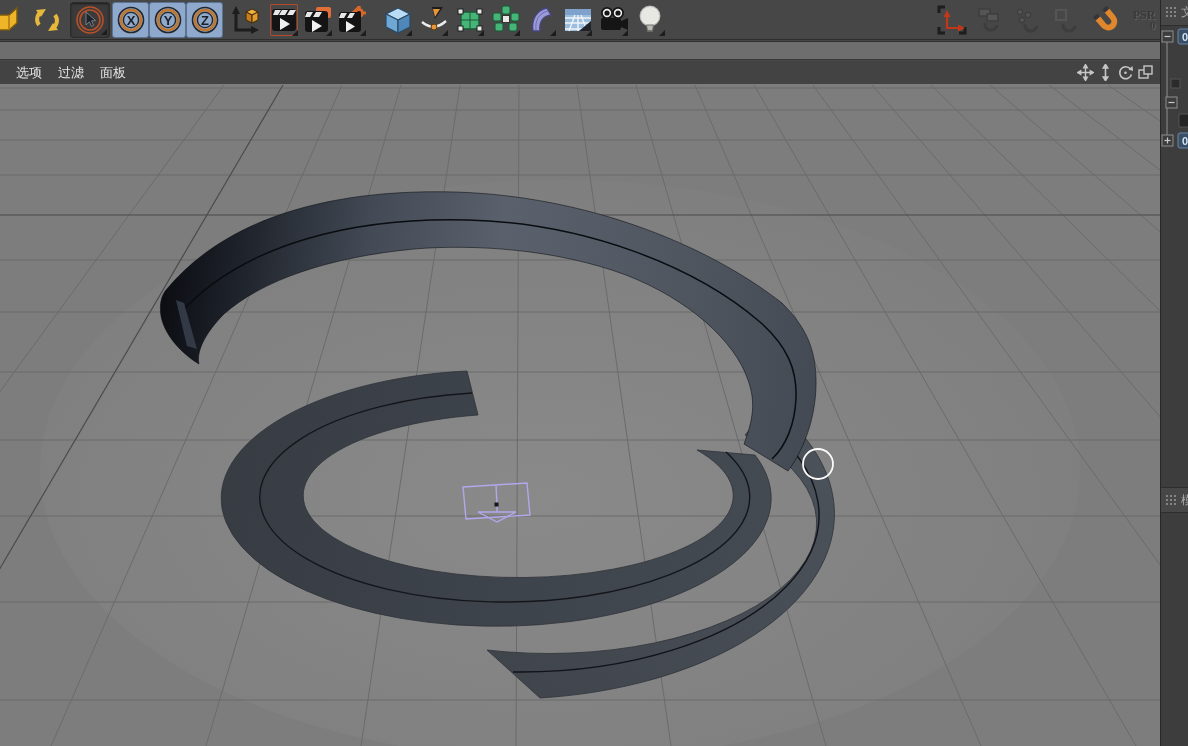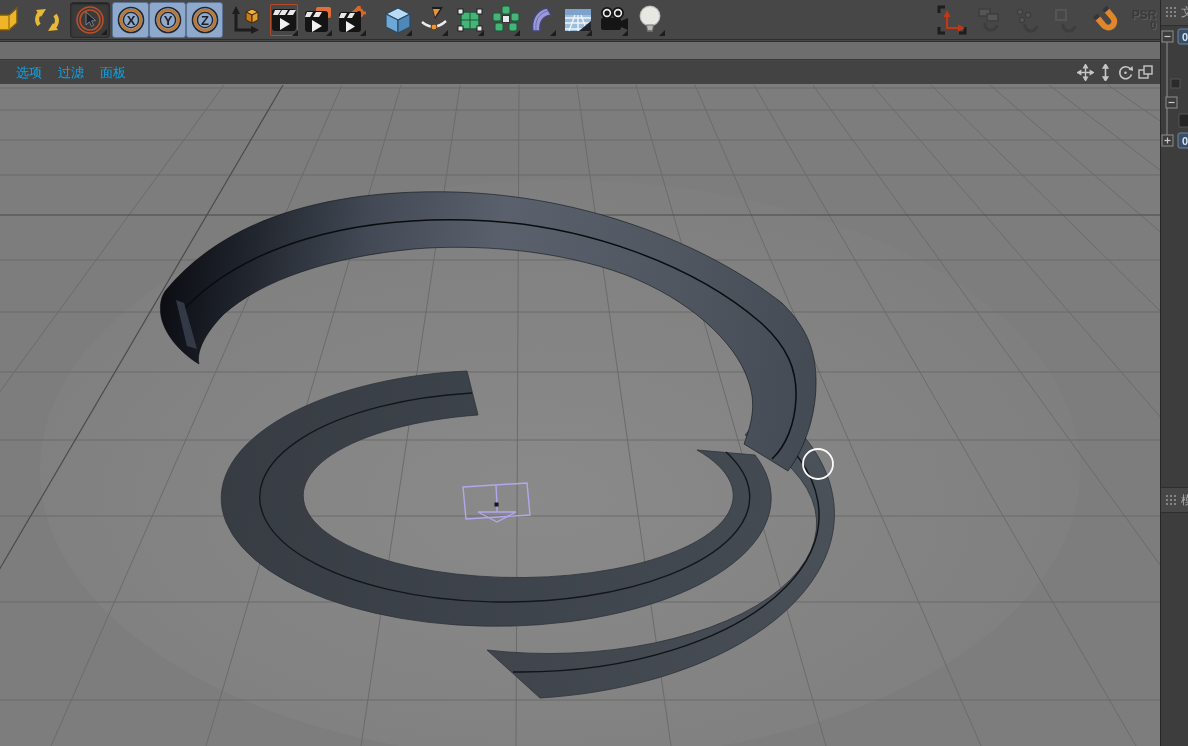--- a/index.html
+++ b/index.html
@@ -11,28 +11,28 @@
   .toolbar{position:absolute;left:0;top:0;width:1160px;height:40px;background:#474747;
            border-bottom:1px solid #2e2e2e;overflow:hidden;}
   .tbtn{position:absolute;top:2px;height:36px;border-radius:3px;display:flex;
         align-items:center;justify-content:center;}
   .tbtn.blue{background:#8ea9cc;border:1px solid #5c7494;}
   .tbtn.pressed{background:#3a3a3a;border:1px solid #2c2c2c;box-shadow:inset 0 1px 2px rgba(0,0,0,.5);}
   .tbtn.framed{outline:1px solid #b44b28;outline-offset:-3px;}
   .corner{position:absolute;right:2px;bottom:2px;width:0;height:0;
           border-left:6px solid transparent;border-bottom:6px solid #1d1d1d;}
   .psr{color:#3a3a3a;font-weight:bold;font-size:12px;line-height:10px;text-align:right;
-       text-shadow:1px 1px 0 #5f5f5f;}
+       text-shadow:1px 1px 0 #5f5f5f;font-family:Liberation Serif, serif;}
   .psr .v{display:block;font-size:11px;}
   
   .splitter{position:absolute;left:0;top:41px;width:1160px;height:19px;background:#6e6e6e;
             border-top:1px solid #303030;border-bottom:1px solid #383838;}
   
   .vpmenu{position:absolute;left:0;top:61px;width:1160px;height:23px;background:#434343;
-          display:flex;align-items:center;color:#0ea5e9;font-size:13px;}
+          display:flex;align-items:center;color:#e5e5e5;font-size:13px;}
   .vpmenu .mi{margin-left:16px;cursor:default;}
   .vpnav{position:absolute;right:6px;top:3px;display:flex;gap:3px;}
   .vpnav svg{display:block;}
   
   .viewport{position:absolute;left:0;top:84px;width:1160px;height:662px;background:#7d7d7d;overflow:hidden;}
   .viewport svg{display:block;}
   
   .rpanel{position:absolute;right:0;top:0;width:28px;height:746px;background:#3d3d3d;
           border-left:1px solid #272727;overflow:hidden;}
   .phead{position:absolute;left:0;width:28px;height:26px;background:#474747;

